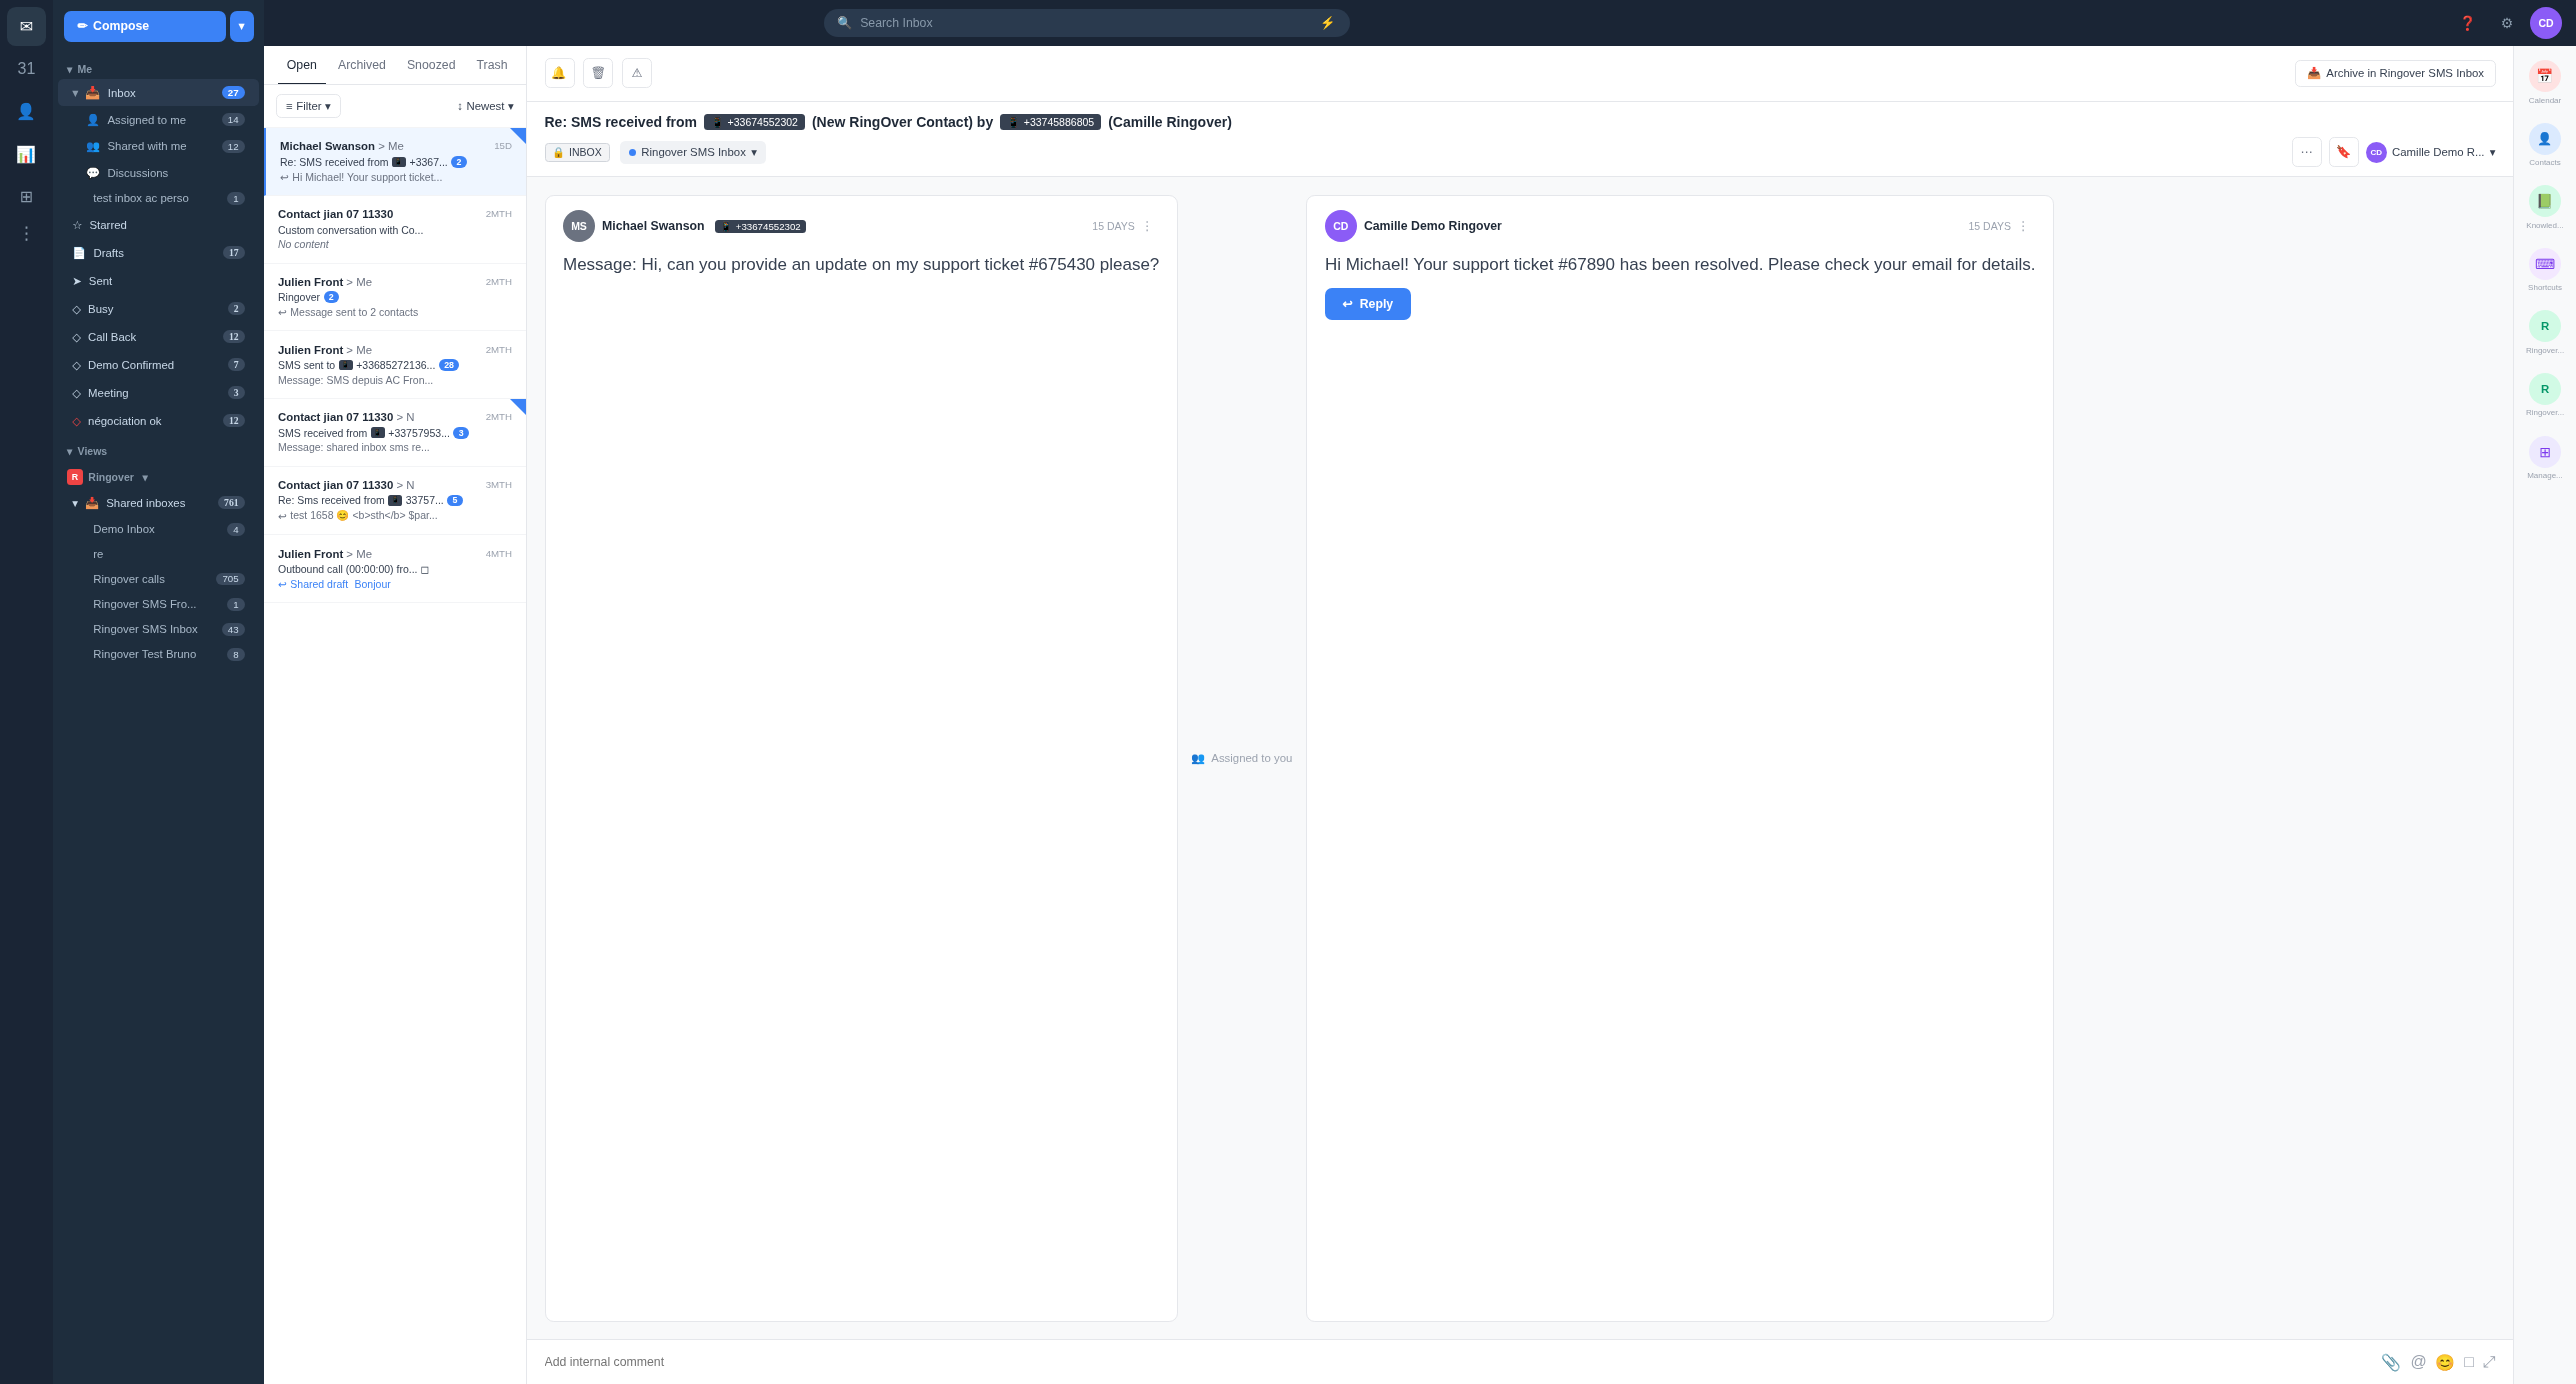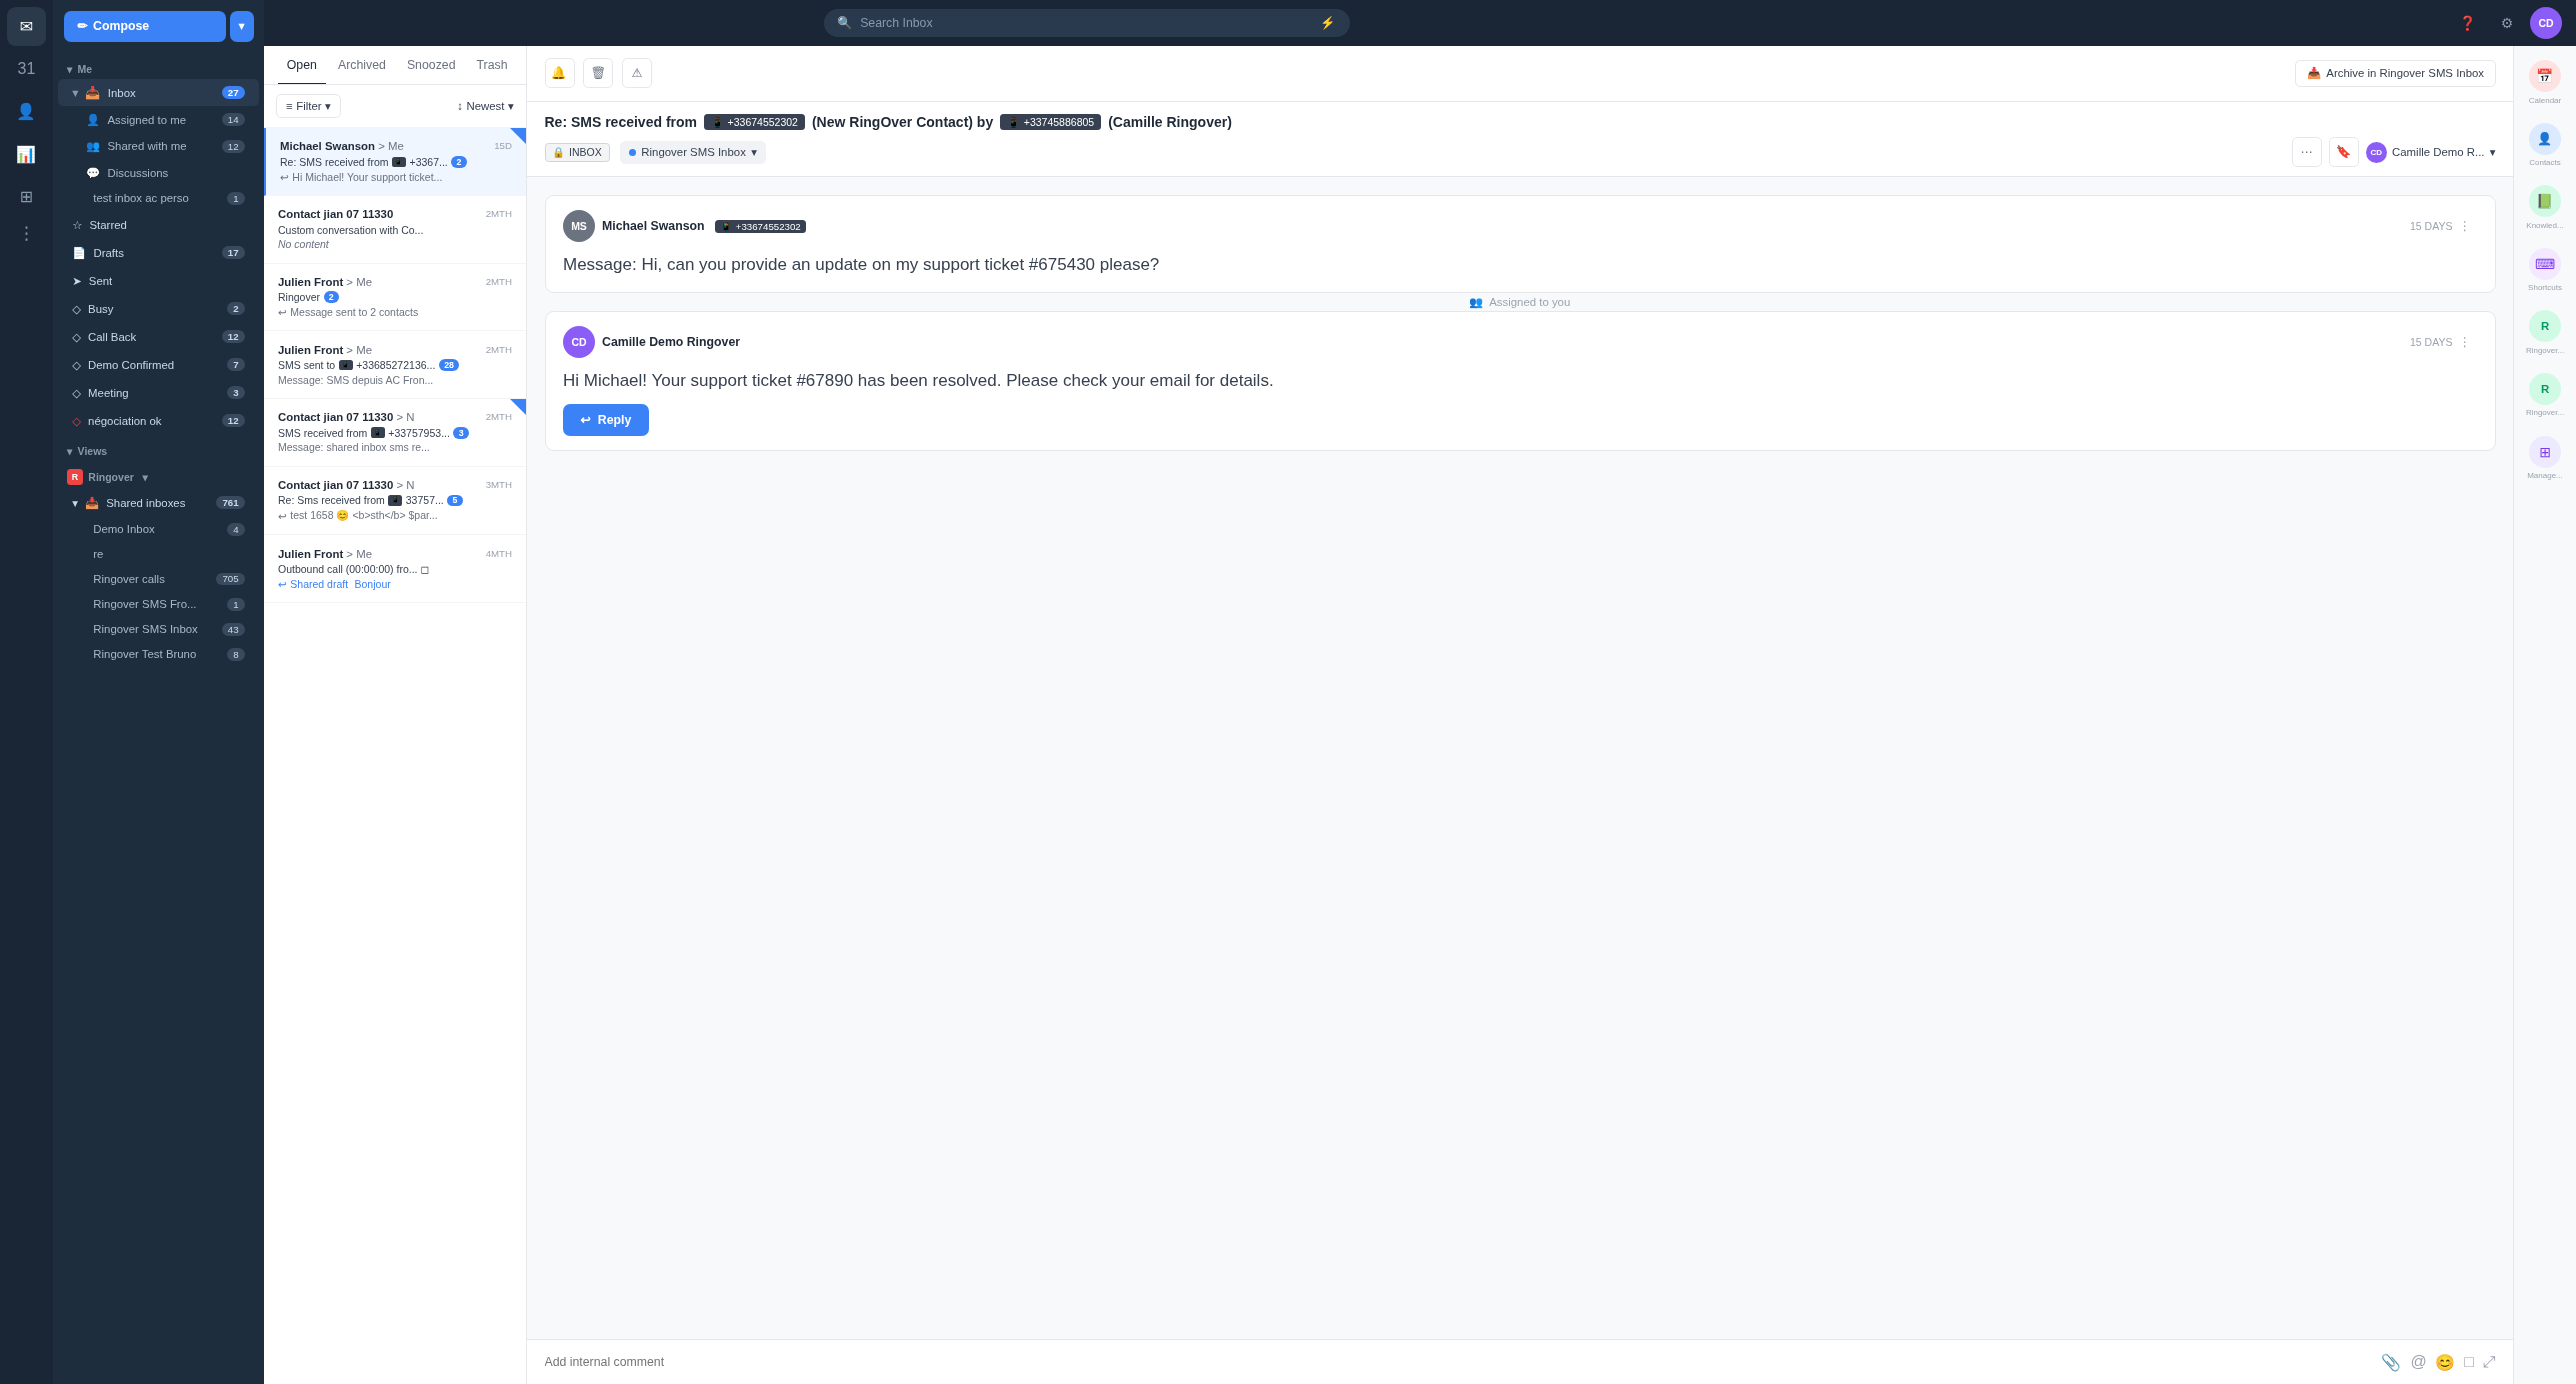--- a/index.html
+++ b/index.html
@@ -102,20 +102,21 @@
       background: #3b82f6;
       color: white;
       border-radius: 8.8px;
       padding: 0.9px 6.1px;
       font-size: 9.7px;
       font-weight: 600;
     }
     .nav-item .nav-count.grey {
       background: #3a4a5e;
       color: #c8d8e8;
+      font-family: Liberation Serif, serif;
     }
     .nav-icon { font-size: 12.3px; color: #8899aa; }
 
     .nav-sub-item {
       display: flex;
       align-items: center;
       padding: 5.3px 14px 5.3px 28px;
       cursor: pointer;
       margin: 0.9px 5.3px;
       border-radius: 5.3px;
@@ -410,22 +411,22 @@
       display: flex; align-items: center; justify-content: center;
       font-size: 8px; font-weight: 700;
     }
 
     
     .msg-body {
       flex: 1;
       overflow-y: auto;
       padding: 17.5px;
       display: flex;
-      flex-direction: column;
-      gap: 2px;
+      flex-direction: row;
+      gap: 14px;
     }
     .msg-card {
       background: white;
       border-radius: 8.8px;
       border: 0.9px solid #e5e7eb;
       padding: 14px 17.5px;
     }
     .msg-card-header {
       display: flex;
       align-items: center;

